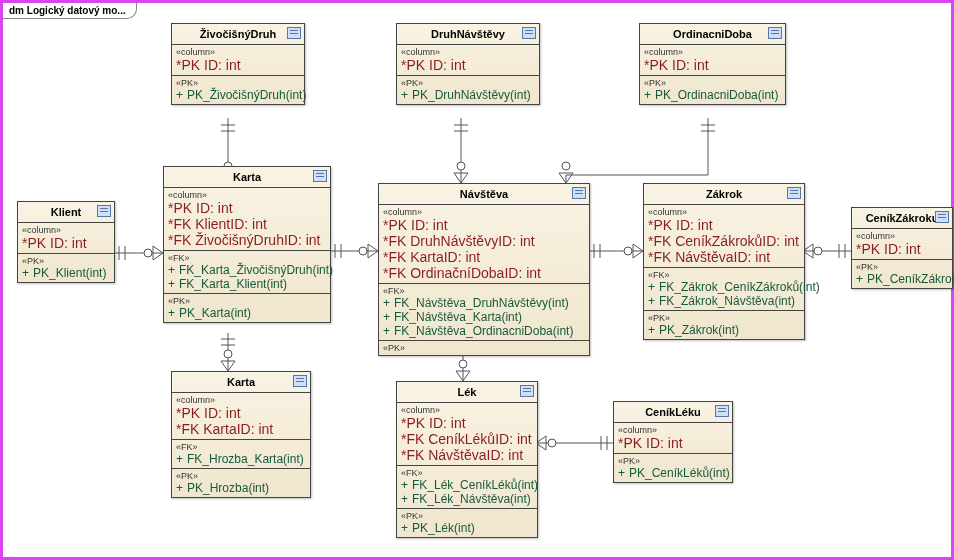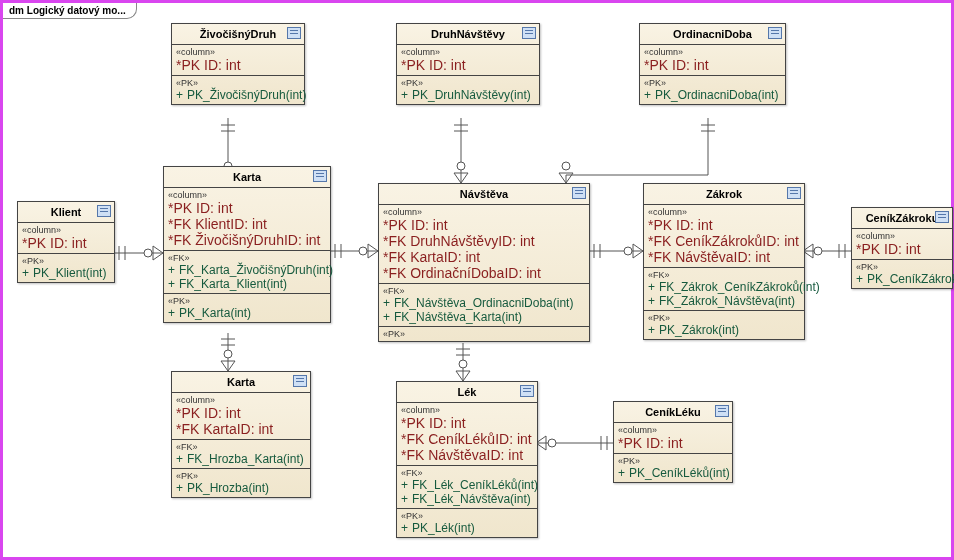--- a/index.html
+++ b/index.html
@@ -178,22 +178,23 @@
       </div>
     <div class="sec">
         <div class="stereo">«column»</div>
       <div class="attr">*PK ID: int</div>
       <div class="attr">*FK DruhNávštěvyID: int</div>
       <div class="attr">*FK KartaID: int</div>
       <div class="attr">*FK OrdinačníDobaID: int</div>
       </div>
     <div class="sec">
         <div class="stereo">«FK»</div>
+      <div class="op"><span class="plus">+</span><span>FK_Návštěva_DruhNávštěvy(int)</span></div>
+      <div class="op"><span class="plus">+</span><span>FK_Návštěva_Karta(int)</span></div>
       <div class="op"><span class="plus">+</span><span>FK_Návštěva_OrdinacniDoba(int)</span></div>
-      <div class="op"><span class="plus">+</span><span>FK_Návštěva_Karta(int)</span></div>
       </div>
     <div class="sec">
         <div class="stereo">«PK»</div>
       </div>
   </div>
 
   <div class="ent" style="left:640px;top:180px;width:160px">
     <div class="hdr">
         <span>Zákrok</span>
         <span class="icon"></span>

